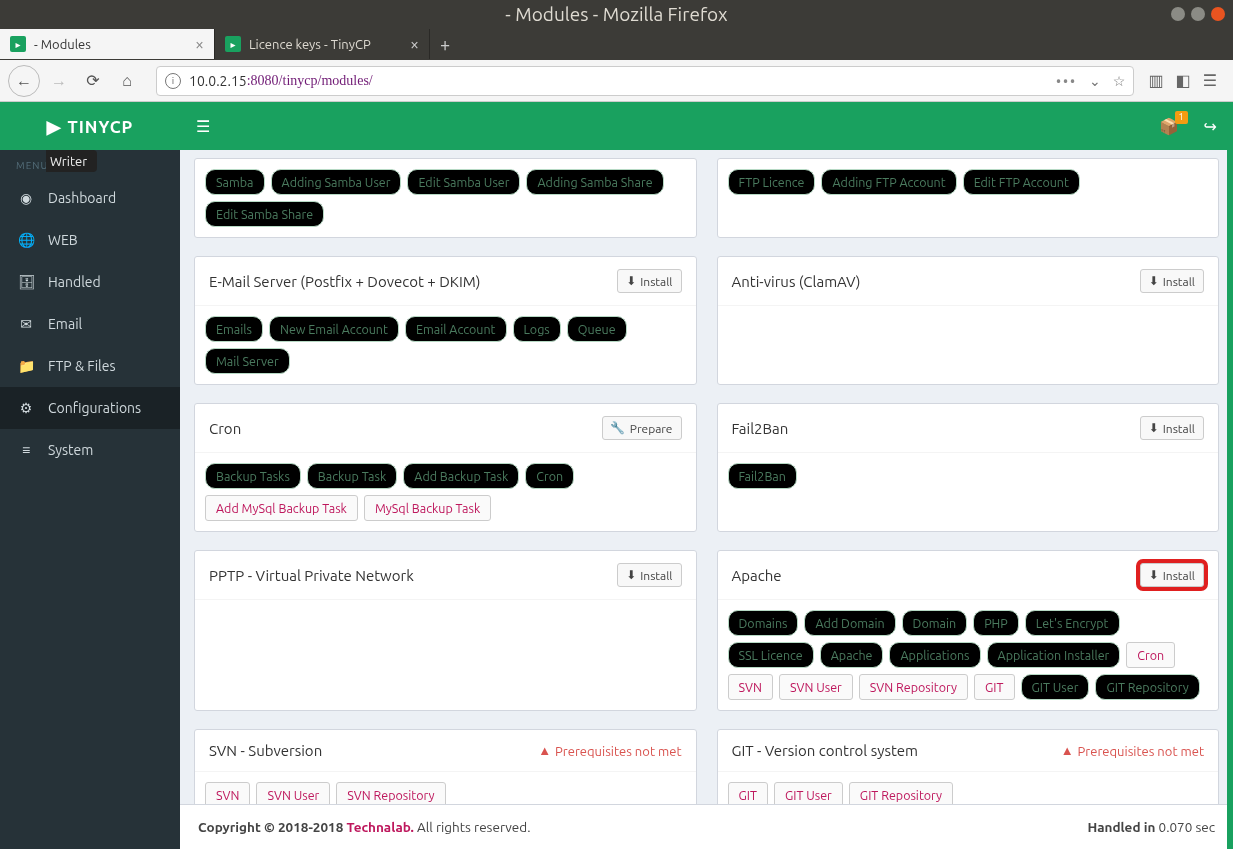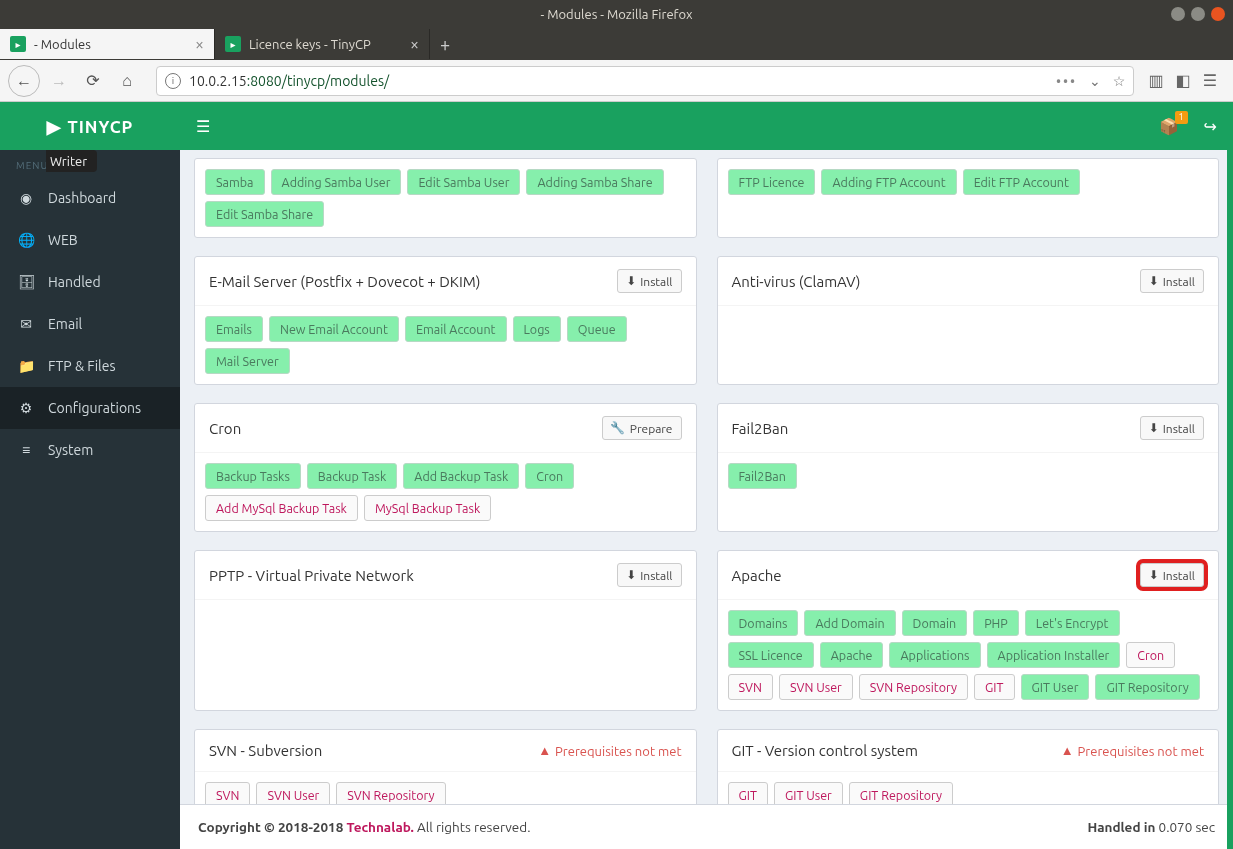--- a/index.html
+++ b/index.html
@@ -1,35 +1,35 @@
 <!DOCTYPE html>
 <html><head>
 <meta charset="utf-8">
 <style>
 * { margin: 0; padding: 0; box-sizing: border-box; }
 body { font-family: -apple-system, "Segoe UI", Ubuntu, sans-serif; font-size: 14px; background: #e5e5e5; overflow: hidden; }
-.os-titlebar { background: #3c3b37; color: #dfdbd2; height: 28px; display: flex; align-items: center; justify-content: center; font-size: 13px; position: relative; }
+.os-titlebar { background: #3c3b37; color: #dfdbd2; height: 28px; display: flex; align-items: center; justify-content: center; font-size: 19px; position: relative; }
 .os-titlebar .buttons { position: absolute; right: 8px; display: flex; gap: 6px; }
 .os-titlebar .btn-circle { width: 14px; height: 14px; border-radius: 50%; display: inline-block; }
 .minbtn { background: #8b8b85; }
 .maxbtn { background: #8b8b85; }
 .closebtn { background: #e95420; }
 .browser-tabs { background: #3c3b37; height: 32px; display: flex; align-items: center; }
 .tab { height: 30px; padding: 0 10px; display: flex; align-items: center; gap: 8px; color: #dfdbd2; font-size: 13px; max-width: 215px; min-width: 215px; border-right: 1px solid #2a2926; position: relative; }
 .tab.active { background: #f5f5f5; color: #333; }
 .tab .favicon { width: 16px; height: 16px; border-radius: 2px; display: flex; align-items: center; justify-content: center; font-size: 10px; color: #fff; }
 .tab .close-x { margin-left: auto; font-size: 16px; color: #888; }
 .newtab { color: #ccc; padding: 0 10px; font-size: 18px; }
 .browser-toolbar { background: #f5f5f5; height: 42px; display: flex; align-items: center; padding: 0 8px; gap: 4px; border-bottom: 1px solid #ccc; }
 .nav-btn { width: 30px; height: 30px; display: flex; align-items: center; justify-content: center; color: #555; font-size: 16px; border-radius: 4px; }
 .nav-btn.disabled { color: #bbb; }
 .back-circle { border: 1px solid #bbb; border-radius: 50%; width: 32px; height: 32px; }
 .url-bar { flex: 1; height: 30px; border: 1px solid #ccc; border-radius: 4px; background: #fff; display: flex; align-items: center; padding: 0 8px; margin: 0 10px; font-size: 14px; color: #333; }
 .url-bar .info-i { width: 16px; height: 16px; border: 1px solid #777; border-radius: 50%; display: flex; align-items: center; justify-content: center; font-size: 10px; margin-right: 8px; color: #666; }
-.url-dim { color: #14532d; }
+.url-dim { color: #701a75; font-family: Liberation Serif, serif; }
 .tb-right { display: flex; align-items: center; gap: 12px; margin-right: 8px; }
 .tb-icon { color: #666; font-size: 16px; }
 .writer-badge { position: absolute; top: 150px; left: 0; background: #222; color: #eee; font-size: 13px; padding: 4px 10px 4px 4px; border-radius: 0 4px 4px 0; z-index: 100; margin-left: 46px; }
 .app { display: flex; height: calc(849px - 28px - 32px - 42px); }
 .sidebar { width: 180px; background: #263238; color: #b0bec5; flex-shrink: 0; overflow-y: auto; }
 .logo-bar { background: #19a15f; height: 48px; display: flex; align-items: center; justify-content: center; color: #fff; font-weight: bold; font-size: 17px; letter-spacing: 1px; }
 .logo-icon { margin-right: 6px; font-size: 18px; }
 .menu-label { font-size: 10px; color: #546e7a; padding: 10px 16px 6px; letter-spacing: 1px; }
 .nav-item { display: flex; align-items: center; padding: 13px 18px; color: #cfd8dc; font-size: 14px; gap: 14px; }
 .nav-item.active { background: #1a2226; }
@@ -39,21 +39,21 @@
 .hamburger { font-size: 16px; }
 .topbar-right { margin-left: auto; display: flex; gap: 24px; font-size: 16px; align-items: center; }
 .cube-icon { position: relative; }
 .badge-dot { position: absolute; top: -6px; right: -8px; background: #f39c12; color: #fff; font-size: 9px; width: 13px; height: 13px; border-radius: 2px; display: flex; align-items: center; justify-content: center; }
 .content { flex: 1; overflow-y: auto; padding: 8px 14px; }
 .row { display: flex; gap: 20px; margin-bottom: 18px; }
 .card { flex: 1; background: #fff; border: 1px solid #d2d6de; border-radius: 3px; }
 .card-header { padding: 12px 14px; display: flex; align-items: center; justify-content: space-between; border-bottom: 1px solid #f4f4f4; font-size: 15px; color: #333; }
 .card-body { padding: 10px 10px; display: flex; flex-wrap: wrap; gap: 6px; }
 .tag { display: inline-block; padding: 5px 10px; font-size: 12.5px; border: 1px solid #ccc; border-radius: 3px; background: #fafafa; color: #be185d; }
-.tag.green { background: #86efac; border-color: #b6d9c4; color: #4a7a5e; }
+.tag.green { background: #000000; border-color: #b6d9c4; color: #4a7a5e; border-radius: 10px; }
 .btn-sm { font-size: 12px; padding: 4px 8px; border: 1px solid #ccc; border-radius: 3px; background: #f8f8f8; color: #444; display: inline-flex; align-items: center; gap: 4px; }
 .btn-sm.highlight { box-shadow: 0 0 0 4px #e02020; }
 .warn-text { color: #d9534f; font-size: 13px; display: inline-flex; align-items: center; gap: 4px; }
 .footer { background: #fff; border-top: 1px solid #d2d6de; padding: 14px 18px; display: flex; justify-content: space-between; font-size: 13.5px; color: #444; }
 .footer a { color: #be185d; text-decoration: none; font-weight: bold; }
 .scroll-ind { position: absolute; right: 0; top: 48px; bottom: 0; width: 6px; background: #19a15f; }
 </style>
 </head>
 <body>
 

